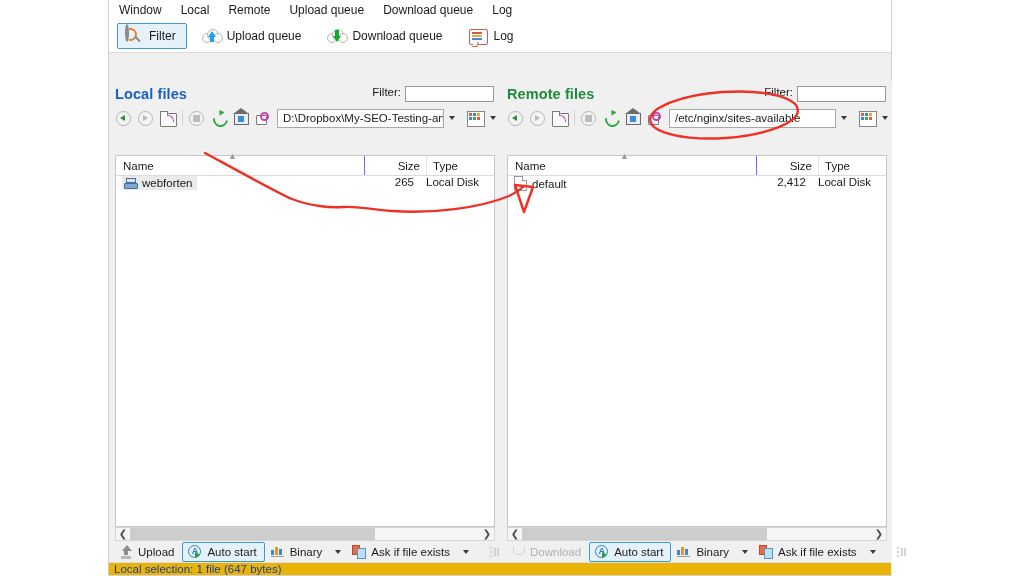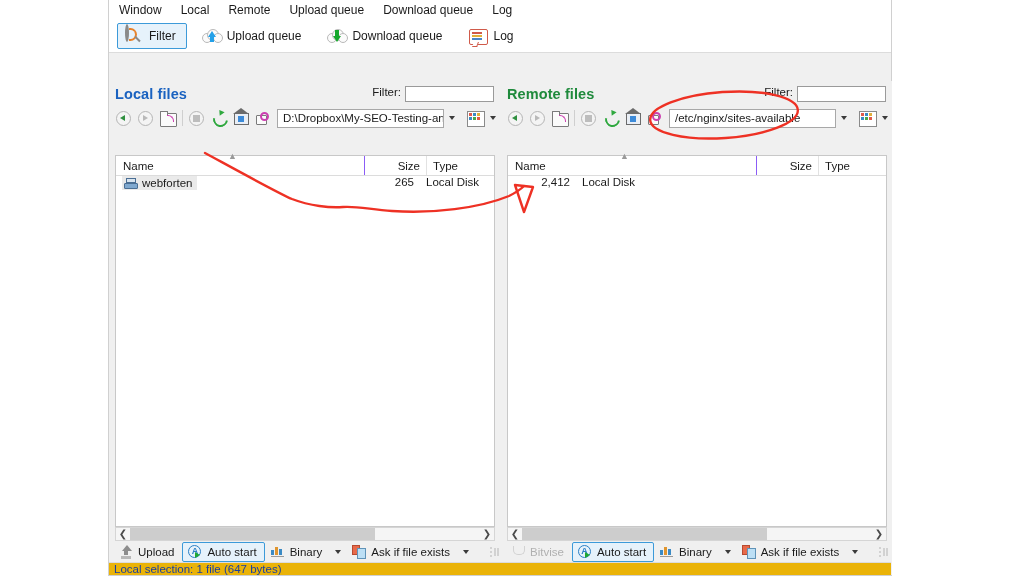--- a/index.html
+++ b/index.html
@@ -404,39 +404,43 @@
         </div>
 
         <div class="listwrap">
           <div class="colhead">
             <div class="ch ch-name">Name</div>
             <div class="ch ch-size">Size</div>
             <div class="ch ch-type">Type</div>
             <div class="sortcaret">▲</div>
           </div>
           <div class="row">
+            <div class="c-name">
+              <span class="ic-file"></span>
+              <span>default</span>
+            </div>
             <div class="c-size">2,412</div>
             <div class="c-type">Local Disk</div>
           </div>
         </div>
 
         <div class="hscroll">
           <div class="hs-arrow">❮</div>
           <div class="hs-track">
               <div class="hs-thumb"></div>
             </div>
           <div class="hs-arrow">❯</div>
         </div>
 
         <div class="botbar">
           <div class="bbtn dis">
             <span class="bg">
                 <span class="ic-dn"></span>
               </span>
-            <span>Bitvise</span>
+            <span>Download</span>
           </div>
           <div class="bbtn sel">
             <span class="bg">
                 <span class="ic-auto">A</span>
                 <span class="ic-auto-play"></span>
               </span>
             <span>Auto start</span>
           </div>
           <div class="bbtn">
             <span class="bg">

